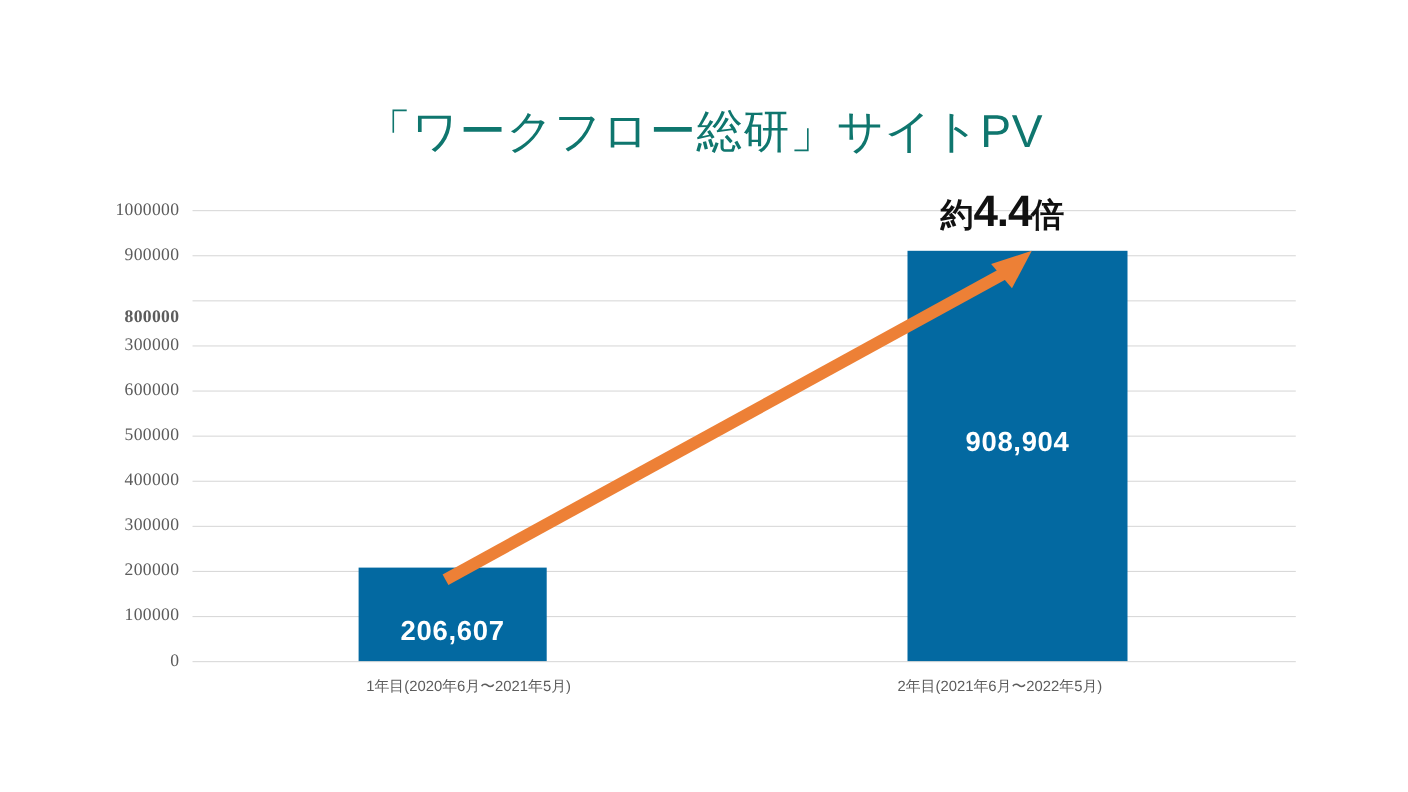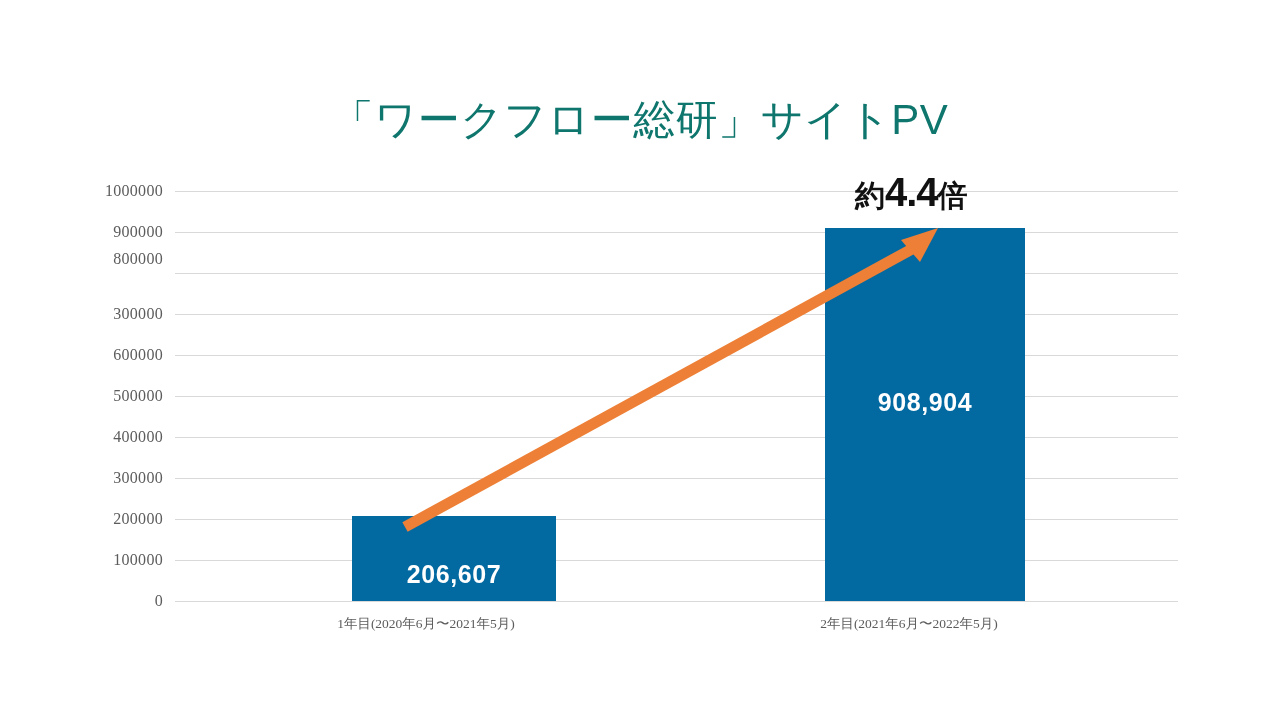--- a/index.html
+++ b/index.html
@@ -96,21 +96,20 @@
   }
 
   
   .x-tick-label {
     position: absolute;
     top: 615px;
     text-align: center;
     font-size: 13.5px;
     color: #5c5c5c;
     white-space: nowrap;
-    font-family: Liberation Serif, serif;
   }
 
   
   #arrow-layer {
     position: absolute;
     left: 0; top: 0;
     width: 1280px;
     height: 720px;
     pointer-events: none;
   }
@@ -145,39 +144,39 @@
 
   <div id="y-axis">
     <div class="y-tick-label" style="top:410px;">0</div>
     <div class="y-tick-label" style="top:369px;">100000</div>
     <div class="y-tick-label" style="top:328px;">200000</div>
     <div class="y-tick-label" style="top:287px;">300000</div>
     <div class="y-tick-label" style="top:246px;">400000</div>
     <div class="y-tick-label" style="top:205px;">500000</div>
     <div class="y-tick-label" style="top:164px;">600000</div>
     <div class="y-tick-label" style="top:123px;">300000</div>
-    <div class="y-tick-label" style="top:68px;">800000</div>
+    <div class="y-tick-label" style="top:98px;font-weight:bold;">800000</div>
     <div class="y-tick-label" style="top:41px;">900000</div>
     <div class="y-tick-label" style="top:0px;">1000000</div>
   </div>
 
   <div id="plot-area">
     <div class="gridline" style="top:0px;"></div>
     <div class="gridline" style="top:41px;"></div>
     <div class="gridline" style="top:82px;"></div>
     <div class="gridline" style="top:123px;"></div>
     <div class="gridline" style="top:164px;"></div>
     <div class="gridline" style="top:205px;"></div>
     <div class="gridline" style="top:246px;"></div>
     <div class="gridline" style="top:287px;"></div>
     <div class="gridline" style="top:328px;"></div>
     <div class="gridline" style="top:369px;"></div>
     <div class="gridline" style="top:410px;"></div>
 
-    <div class="bar" style="left:151px; width:204px; height:84.7px;margin-left:26px;">
+    <div class="bar" style="left:151px; width:171px; height:84.7px;">
       <div class="bar-value" style="top:44px;">206,607</div>
     </div>
 
     <div class="bar" style="left:650px; width:200px; height:372.6px;">
       <div class="bar-value" style="top:160px;">908,904</div>
     </div>
   </div>
 
   <div class="x-tick-label" style="left:226px; width:400px;">1年目(2020年6月〜2021年5月)</div>
   <div class="x-tick-label" style="left:709px; width:400px;">2年目(2021年6月〜2022年5月)</div>

